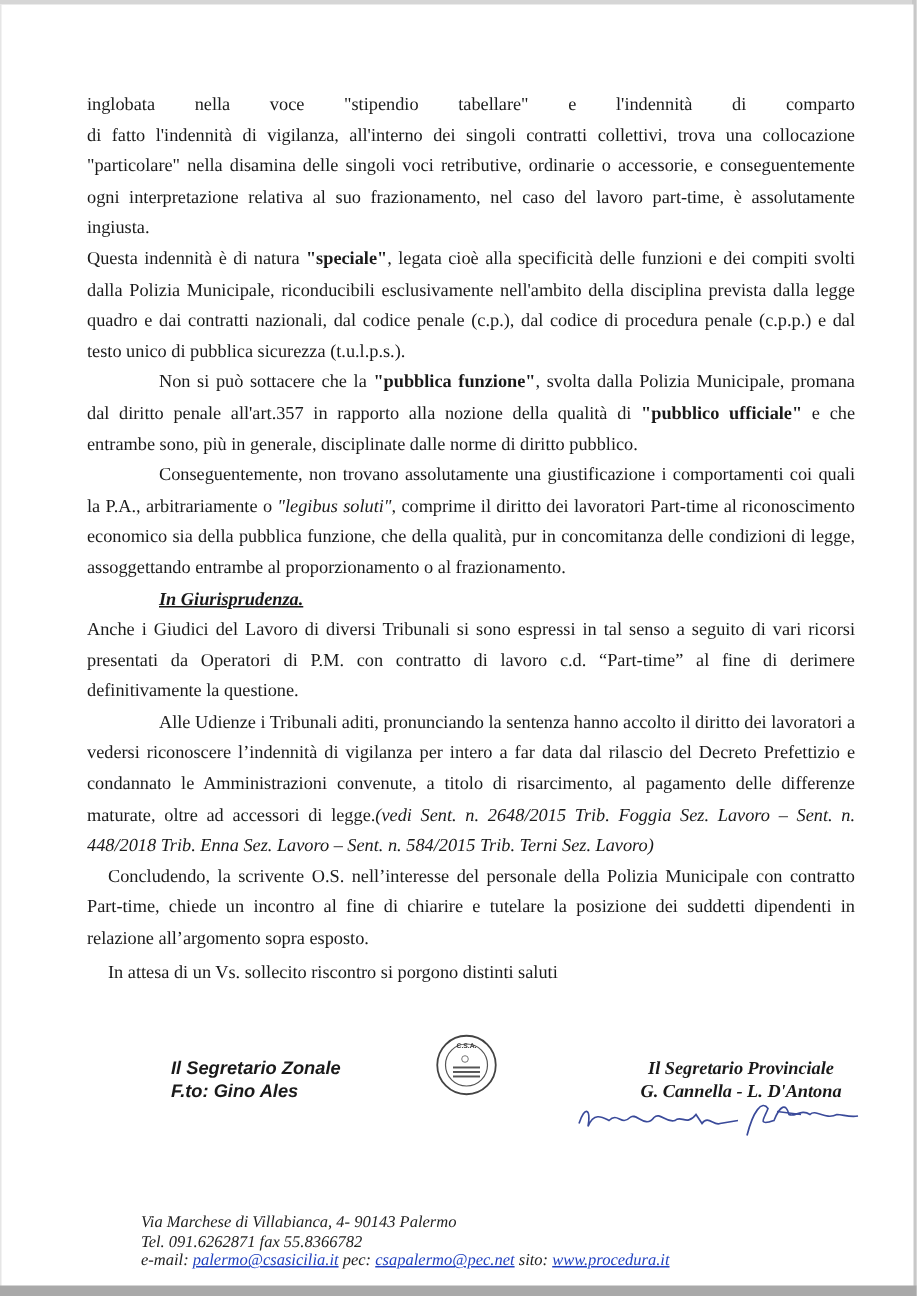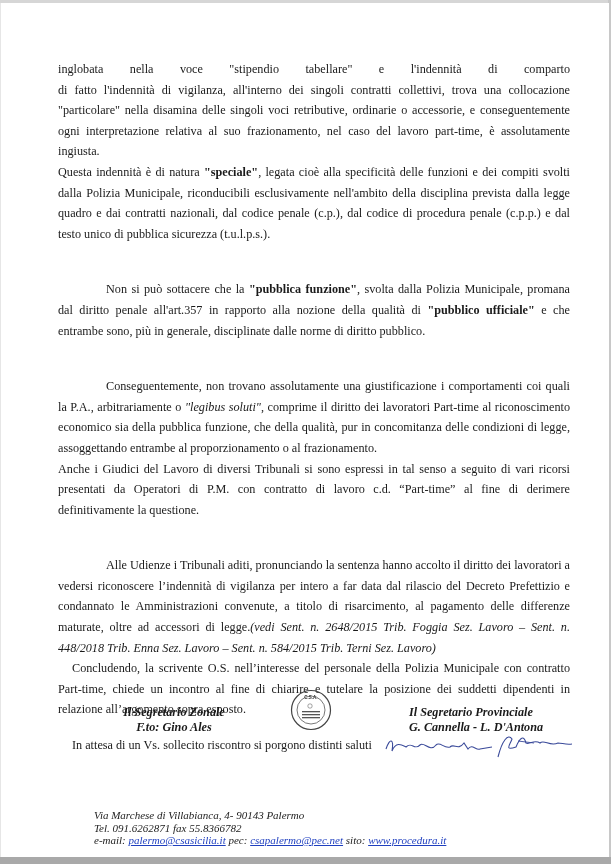--- a/index.html
+++ b/index.html
@@ -14,38 +14,38 @@
     position: absolute; left: 0; top: 3px;
     width: 608px; height: 857px;
     background: #ffffff;
     border-left: 1px solid #e6e6e6;
   }
   .body-text {
     position: absolute; left: 57px; top: 56px; width: 512px;
     font-size: 12.2px; line-height: 20.6px;
   }
   .p { margin: 0; text-align: justify; }
-  .indent { text-indent: 48px; margin-top: 35px; }
+  .indent { text-indent: 48px; }
   .indent-s { text-indent: 14px; }
   .j-last { text-align-last: justify; }
   b { font-weight: bold; }
   .heading {
     margin: 0 0 0 48px; font-weight: bold; font-style: italic;
     text-decoration: underline;
   }
   .cite { font-style: italic; }
 
   .sig-left {
     position: absolute; left: 113px; top: 702px; width: 120px;
-    text-align: center; font-family: Liberation Serif, serif;
+    text-align: left; font-family: Liberation Sans, sans-serif;
     font-weight: bold; font-style: italic; font-size: 12.2px; line-height: 15px;
   }
   .sig-right {
     position: absolute; left: 408px; top: 702px; width: 170px;
-    text-align: left; font-weight: bold; font-style: italic; font-size: 12.2px; line-height: 15px; font-family: Liberation Serif, serif;
+    text-align: center; font-weight: bold; font-style: italic; font-size: 12.2px; line-height: 15px; font-family: Liberation Serif, serif;
   }
   .logo {
     position: absolute; left: 289px; top: 686px; width: 42px; height: 42px;
   }
   .signature {
     position: absolute; left: 383px; top: 728px; width: 190px; height: 30px;
   }
   .footer {
     position: absolute; left: 93px; top: 806px;
     font-style: italic; font-size: 11px; line-height: 12.6px; color: #222;
@@ -67,27 +67,28 @@
   <div class="body-text">
     <p class="p j-last">inglobata nella voce "stipendio tabellare" e l'indennità di comparto</p>
     <p class="p">di fatto l'indennità di vigilanza, all'interno dei singoli contratti collettivi, trova una collocazione "particolare" nella disamina delle singoli voci retributive, ordinarie o accessorie, e conseguentemente ogni interpretazione relativa al suo frazionamento, nel caso del lavoro part-time, è assolutamente ingiusta.</p>
 
     <p class="p"><span>Questa indennità è di natura </span><b>"speciale"</b><span>, legata cioè alla specificità delle funzioni e dei compiti svolti dalla Polizia Municipale, riconducibili esclusivamente nell'ambito della disciplina prevista dalla legge quadro e dai contratti nazionali, dal codice penale (c.p.), dal codice di procedura penale (c.p.p.) e dal testo unico di pubblica sicurezza (t.u.l.p.s.).</span></p>
 
     <p class="p indent"><span>Non si può sottacere che la </span><b>"pubblica funzione"</b><span>, svolta dalla Polizia Municipale, promana dal diritto penale all'art.357 in rapporto alla nozione della qualità di </span><b>"pubblico ufficiale"</b><span> e che entrambe sono, più in generale, disciplinate dalle norme di diritto pubblico.</span></p>
 
     <p class="p indent"><span>Conseguentemente, non trovano assolutamente una giustificazione i comportamenti coi quali la P.A., arbitrariamente o </span><i>"legibus soluti"</i><span>, comprime il diritto dei lavoratori Part-time al riconoscimento economico sia della pubblica funzione, che della qualità, pur in concomitanza delle condizioni di legge, assoggettando entrambe al proporzionamento o al frazionamento.</span></p>
 
+    <p class="heading">In Giurisprudenza.</p>
 
     <p class="p">Anche i Giudici del Lavoro di diversi Tribunali si sono espressi in tal senso a seguito di vari ricorsi presentati da Operatori di P.M. con contratto di lavoro c.d. “Part-time” al fine di derimere definitivamente la questione.</p>
 
     <p class="p indent"><span>Alle Udienze i Tribunali aditi,  pronunciando  la sentenza  hanno  accolto il diritto dei lavoratori a vedersi riconoscere l’indennità di vigilanza per intero a far data dal rilascio del Decreto Prefettizio e condannato le Amministrazioni convenute, a titolo di risarcimento, al pagamento delle differenze maturate, oltre ad accessori di legge.</span><span class="cite">(vedi Sent. n. 2648/2015 Trib. Foggia Sez. Lavoro – Sent. n. 448/2018 Trib. Enna Sez. Lavoro – Sent. n. 584/2015 Trib. Terni Sez. Lavoro)</span></p>
 
     <p class="p indent-s">Concludendo, la scrivente O.S. nell’interesse del personale della Polizia Municipale con contratto Part-time, chiede un  incontro al fine di chiarire e tutelare la posizione dei suddetti dipendenti in relazione  all’argomento sopra esposto.</p>
-    <p class="p indent-s" style="margin-top:15px">In attesa di un Vs. sollecito riscontro si porgono distinti saluti</p>
+    <p class="p indent-s" style="margin-top:2px">In attesa di un Vs. sollecito riscontro si porgono distinti saluti</p>
   </div>
 
   <div class="sig-left">
     <div>Il Segretario  Zonale</div>
     <div>F.to: Gino  Ales</div>
   </div>
 
   <svg class="logo" viewBox="0 0 42 42">
     <circle cx="21" cy="21" r="19.5" fill="none" stroke="#444" stroke-width="1.2"></circle>
     <circle cx="21" cy="21" r="14" fill="none" stroke="#555" stroke-width="0.8"></circle>

